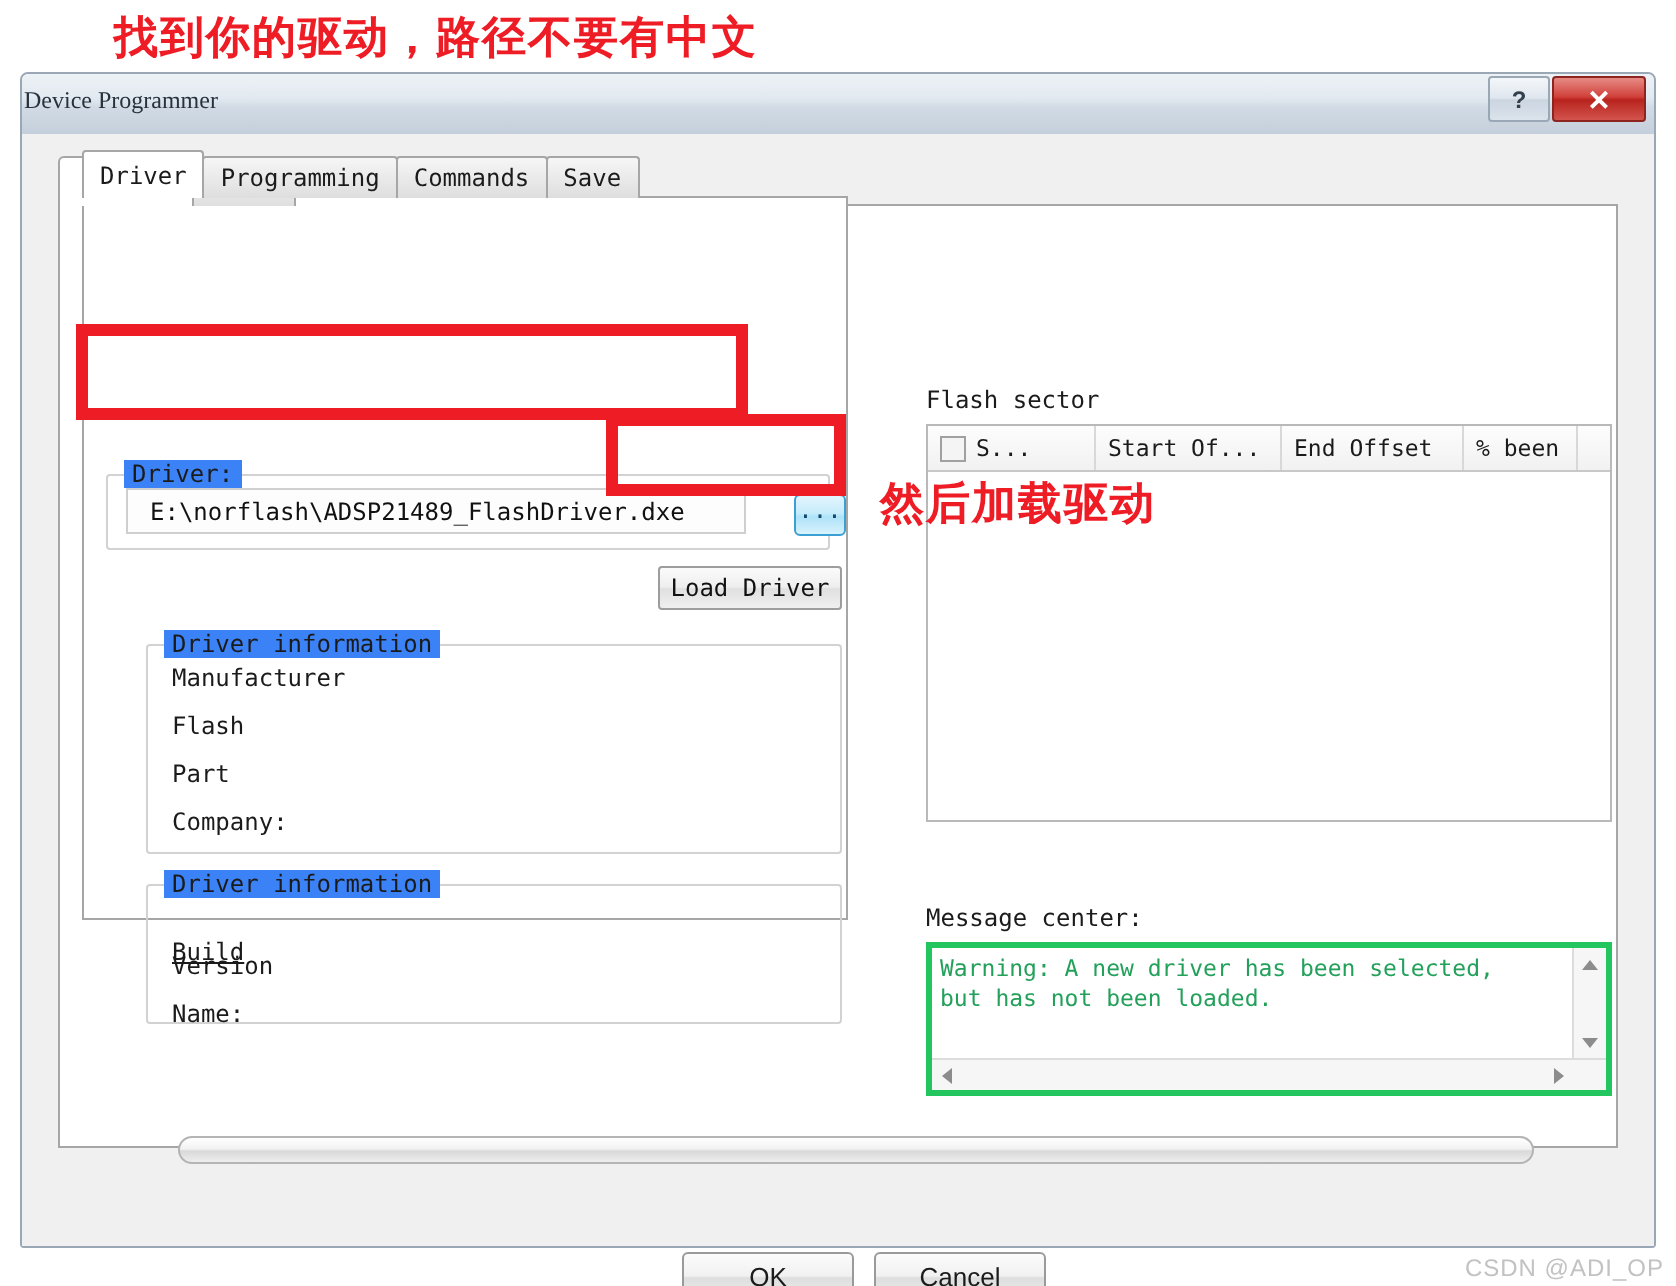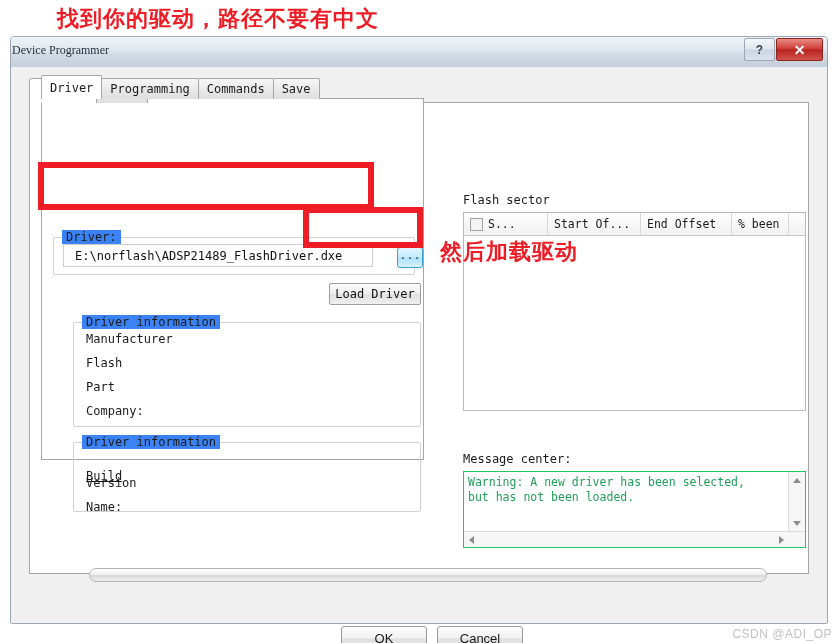--- a/index.html
+++ b/index.html
@@ -353,21 +353,21 @@
     font-size: 12px;
     color: #1b1b1b;
   }
   .msg-box {
     position: absolute;
     left: 452px;
     top: 404px;
     width: 343px;
     height: 77px;
     background: #ffffff;
-    border: 1px solid #22c55e;
+    border: 3px solid #22c55e;
     box-sizing: border-box;
   }
   .msg-text {
     position: absolute;
     left: 4px;
     top: 3px;
     width: 290px;
     font-family: "DejaVu Sans Mono", monospace;
     font-size: 11.5px;
     color: #23a05a;

